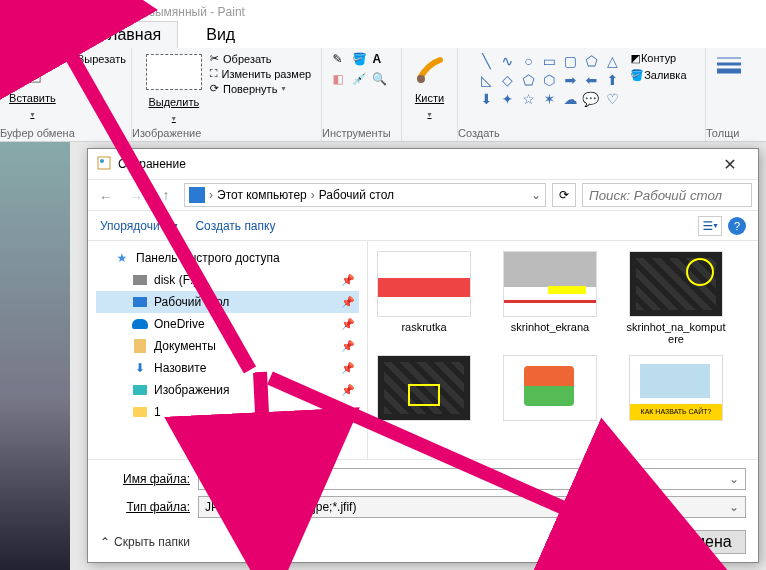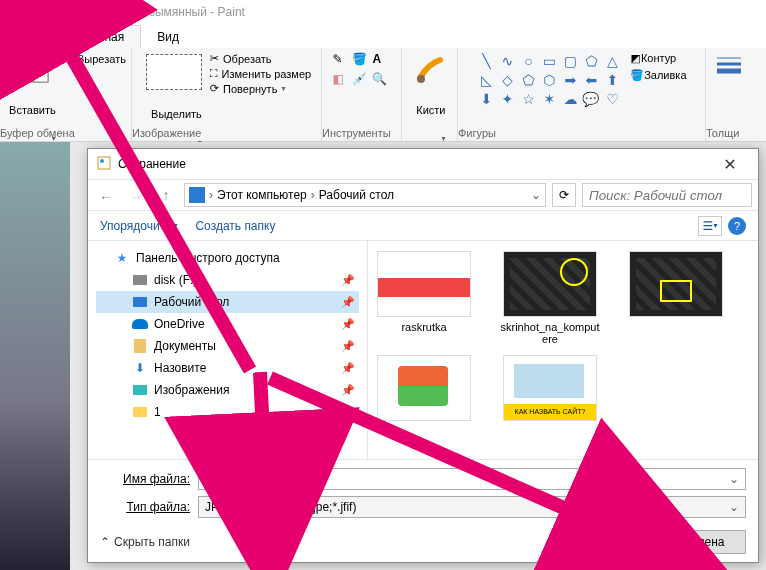--- a/index.html
+++ b/index.html
@@ -6,31 +6,31 @@
   body { width: 766px; height: 570px; background: #fff; overflow: hidden; position: relative; font-size: 12px; }
 
   
   .titlebar { height: 24px; background: #fff; display: flex; align-items: center; padding: 0 20px; }
   .titlebar .qat { display: flex; gap: 2px; align-items: center; }
   .qat-icon { width: 18px; height: 18px; display: flex; align-items: center; justify-content: center; }
   .qat-sep { color: #aaa; margin: 0 2px; }
   .title-text { color: #999; margin-left: 8px; }
 
   
-  .ribbon-tabs { height: 24px; display: flex; align-items: flex-end; font-size: 12px; }
+  .ribbon-tabs { height: 24px; display: flex; align-items: flex-end; font-size: 16px; gap: 12px; }
   .tab { padding: 4px 16px; cursor: pointer; }
   .tab.file { background: #1979ca; color: #fff; }
   .tab.active { border: 1px solid #d4d4d4; border-bottom: none; background: #f5f6f7; }
 
   
   .ribbon { height: 94px; background: #f5f6f7; border-bottom: 1px solid #d4d4d4; display: flex; position: relative; }
   .group { border-right: 1px solid #e1e1e1; padding: 4px 8px; display: flex; flex-direction: column; align-items: center; position: relative; }
   .group-label { position: absolute; bottom: 2px; left: 0; right: 0; text-align: left; font-size: 11px; color: #666; }
   .group-content { flex: 1; display: flex; align-items: flex-start; gap: 4px; }
-  .big-btn { display: flex; flex-direction: column; align-items: flex-end; gap: 18px; padding: 2px 4px; font-size: 11px; }
+  .big-btn { display: flex; flex-direction: column; align-items: center; gap: 6px; padding: 2px 4px; font-size: 11px; text-decoration: underline; }
   .big-icon { width: 32px; height: 32px; }
   .small-items { display: flex; flex-direction: column; gap: 2px; font-size: 11px; align-items: flex-start; }
   .small-items .si { display: flex; align-items: center; gap: 4px; white-space: nowrap; }
   .sel-box { width: 56px; height: 36px; border: 1px dashed #666; background: #fff; }
   .tool-grid { display: grid; grid-template-columns: repeat(3, 18px); grid-template-rows: repeat(2, 18px); gap: 2px; }
   .tool-grid div { width: 18px; height: 18px; }
   .shapes-grid { display: grid; grid-template-columns: repeat(7, 20px); grid-auto-rows: 18px; gap: 1px; }
   .shape { display: flex; align-items: center; justify-content: center; color: #3b6fb6; font-size: 14px; }
   .right-small { display: flex; flex-direction: column; gap: 4px; font-size: 11px; margin-left: 4px; }
 
@@ -97,21 +97,21 @@
   .field-row { display: flex; align-items: center; margin-bottom: 6px; }
   .field-label { width: 90px; text-align: right; font-size: 12px; margin-right: 8px; text-decoration: underline; text-decoration-style: solid; }
   .field-label span { text-decoration: underline; }
   .field-input { flex: 1; height: 22px; border: 1px solid #aaa; padding: 0 6px; font-size: 12px; background: #fff; display: flex; align-items: center; justify-content: space-between; }
   .field-input.combo { background: #f4f4f4; }
   .caret { color: #666; }
 
   .dlg-actions { display: flex; align-items: center; padding-top: 6px; }
   .hide-folders { display: flex; align-items: center; gap: 4px; font-size: 12px; color: #333; }
   .dlg-actions .btns { margin-left: auto; display: flex; gap: 8px; }
-  .btn { min-width: 86px; height: 24px; border: 1px solid #adadad; background: #e1e1e1; font-size: 12px; display: flex; align-items: center; justify-content: center; }
+  .btn { min-width: 86px; height: 24px; border: 1px solid #adadad; background: #e1e1e1; font-size: 16px; display: flex; align-items: center; justify-content: center; }
   .btn.primary { border: 2px solid #0078d4; background: #e5f1fb; }
 
   
   .arrows { position: absolute; left: 0; top: 0; width: 766px; height: 570px; pointer-events: none; }
 </style>
 </head>
 <body>
 
 <div class="titlebar">
   <div class="qat">
@@ -241,21 +241,21 @@
         <div class="shape">✶</div>
         <div class="shape">☁</div>
         <div class="shape">💬</div>
         <div class="shape">♡</div>
       </div>
       <div class="right-small">
         <div class="si"><span>◩</span><span>Контур</span></div>
         <div class="si"><span>🪣</span><span>Заливка</span></div>
       </div>
     </div>
-    <div class="group-label">Фигуры</div>
+    <div class="group-label">Создать</div>
   </div>
 
   <div class="group" style="width:46px;border-right:none">
     <div class="group-content">
       <div class="big-btn">
         <svg width="28" height="20">
             <line x1="2" y1="4" x2="26" y2="4" stroke="#3b6fb6" stroke-width="1"></line>
             <line x1="2" y1="10" x2="26" y2="10" stroke="#3b6fb6" stroke-width="3"></line>
             <line x1="2" y1="17" x2="26" y2="17" stroke="#3b6fb6" stroke-width="5"></line>
           </svg>
@@ -377,20 +377,24 @@
         <span class="pin">📌</span>
       </div>
     </div>
 
     <div class="files-pane">
       <div class="file-item">
         <div class="thumb t1"></div>
         <div class="file-label">raskrutka</div>
       </div>
       <div class="file-item">
+        <div class="thumb t2"></div>
+        <div class="file-label">skrinhot_ekrana</div>
+      </div>
+      <div class="file-item">
         <div class="thumb t3"></div>
         <div class="file-label">skrinhot_na_komputere</div>
       </div>
       <div class="file-item">
         <div class="thumb t4"></div>
       </div>
       <div class="file-item">
         <div class="thumb t5"></div>
       </div>
       <div class="file-item">

